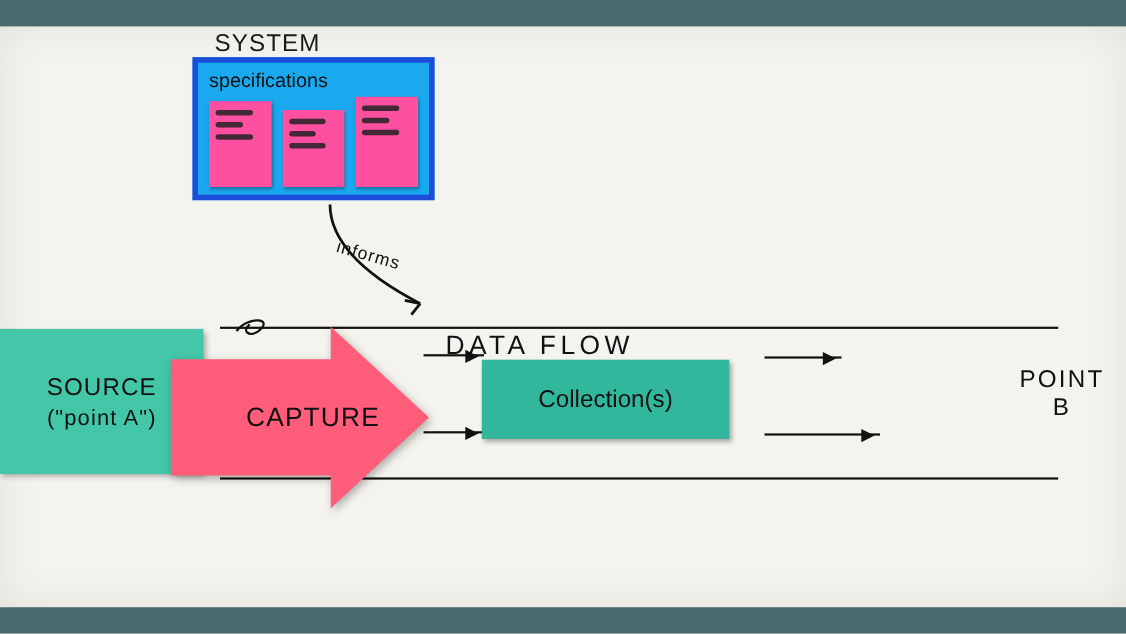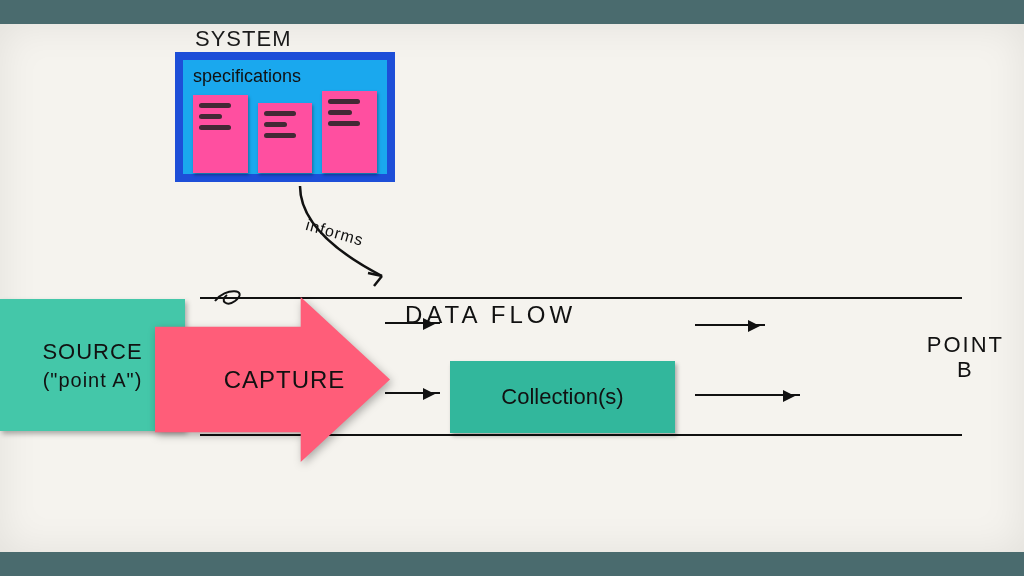--- a/index.html
+++ b/index.html
@@ -21,21 +21,21 @@
     position: absolute;
     left: 195px; top: 2px;
     font-size: 22px; letter-spacing: 1px;
     color: #1a1a1a;
   }
   .catalog-box {
     position: absolute;
     left: 175px; top: 28px;
     width: 220px; height: 130px;
     background: #1aa8ee;
-    border: 8px solid #1d4ed8;
+    border: 5px solid #1d4ed8;
     padding: 6px 10px 8px 10px;
   }
   .catalog-sub {
     font-size: 18px; color: #111;
     margin-bottom: 4px;
   }
   .spec-row { display: flex; gap: 10px; align-items: flex-end; height: 82px; }
   .spec-card {
     background: #ff4fa0;
     flex: 1;
@@ -96,26 +96,26 @@
     
     clip-path: polygon(0 18%, 62% 18%, 62% 0, 100% 50%, 62% 100%, 62% 82%, 0 82%);
     display: flex; align-items: center; justify-content: center;
     padding-left: 24px;
   }
   .capture-text { font-size: 24px; letter-spacing: 1px; color: #111; }
 
   
   .collection {
     position: absolute;
-    left: 450px; top: 303px;
+    left: 438px; top: 303px;
     width: 225px; height: 72px;
     background: #32b79c;
     box-shadow: 2px 3px 4px rgba(0,0,0,.3);
     display: flex; align-items: center; justify-content: center;
-    font-size: 22px; color: #111; margin-top: 34px;
+    font-size: 22px; color: #111;
   }
 
   
   .pointb {
     position: absolute;
     right: 20px; top: 308px;
     font-size: 22px; letter-spacing: 2px; color: #111;
     text-align: center; line-height: 1.15;
   }
 

